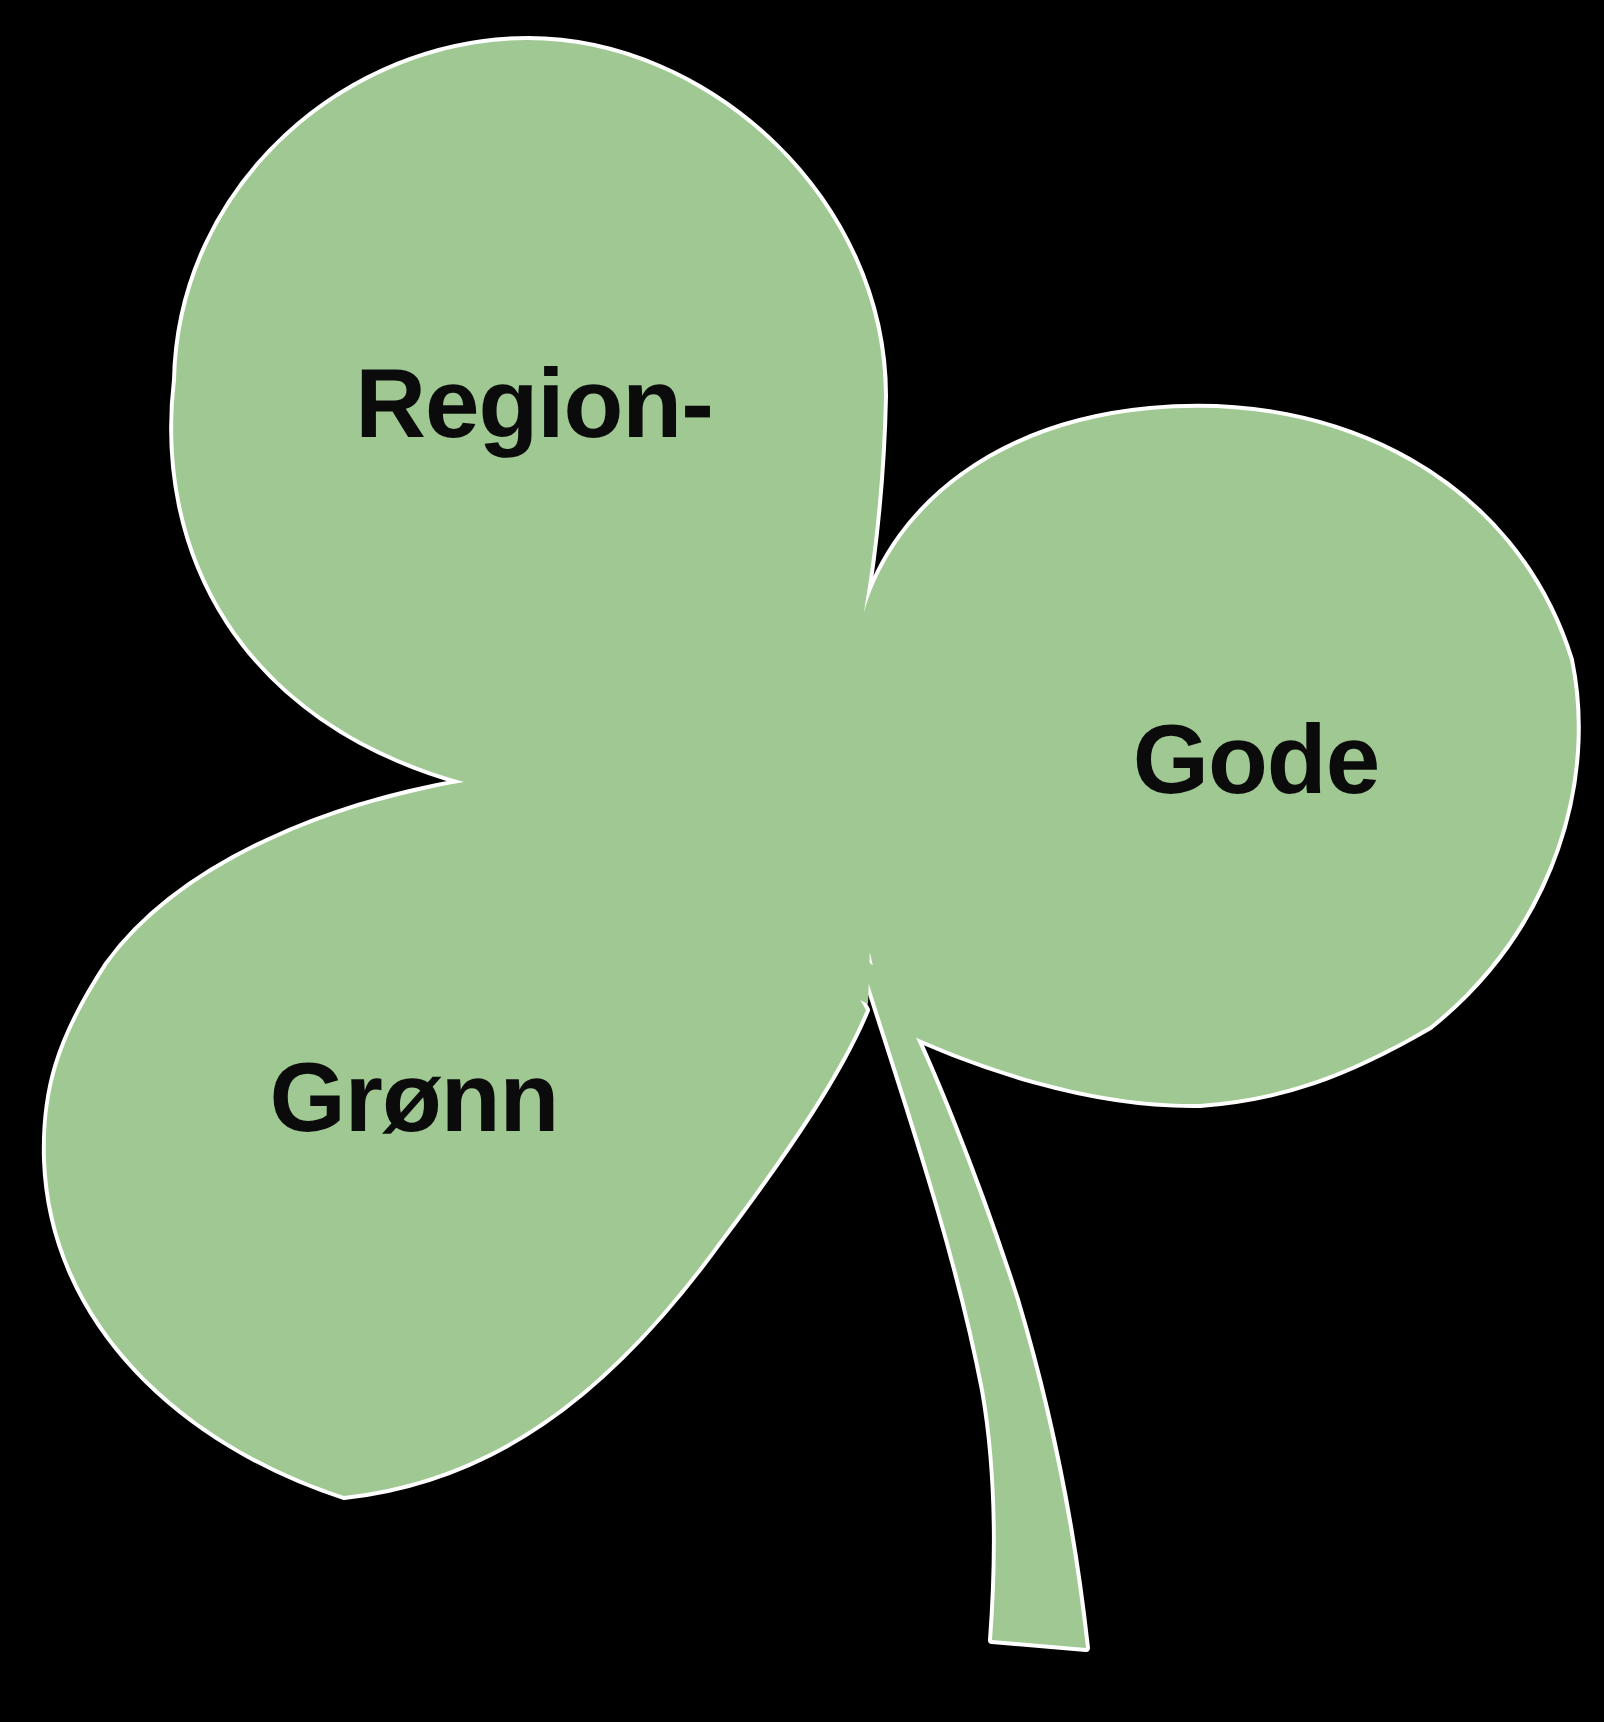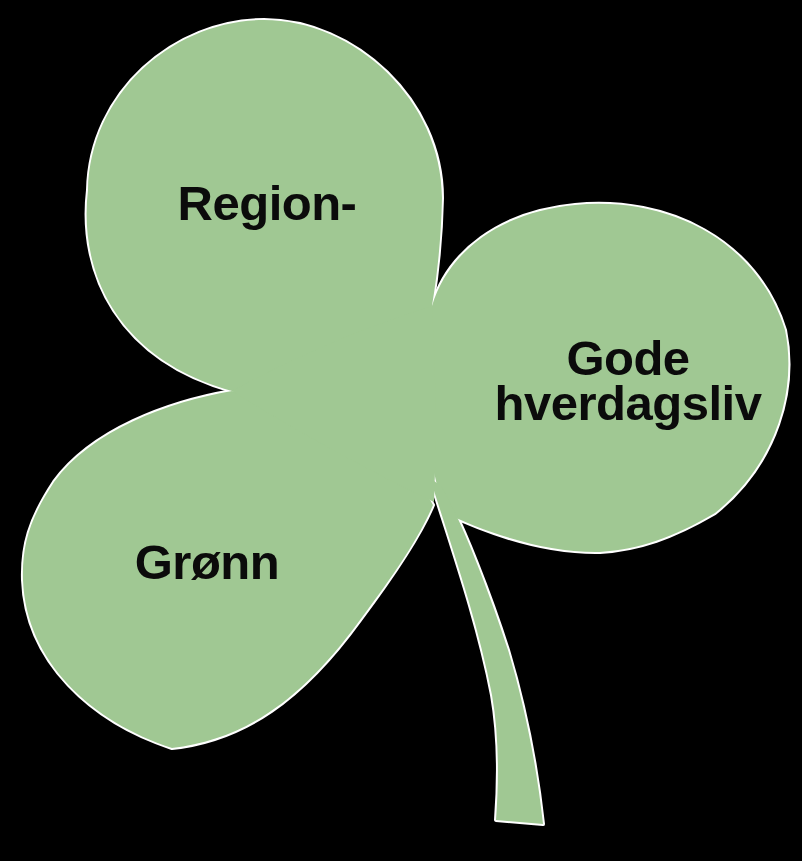--- a/index.html
+++ b/index.html
@@ -56,20 +56,19 @@
       <path class="leaf-fill" d="M 232 391 Q 330 338 432 306 Q 438 410 434 502 Q 330 452 232 391 Z"></path>
     </g>
   </svg>
 
   <div class="leaf-label" style="left:267px;top:203px">
     <span>Region-</span>
   </div>
 
   <div class="leaf-label" style="left:628px;top:381px">
     <span>Gode</span>
-    <span>hverdagsliv</span>
   </div>
 
-  <div class="leaf-label" style="left:207px;top:562px">
+  <div class="leaf-label" style="left:207px;top:550px">
     <span>Grønn</span>
   </div>
 
 </div>
 
 </body></html>

